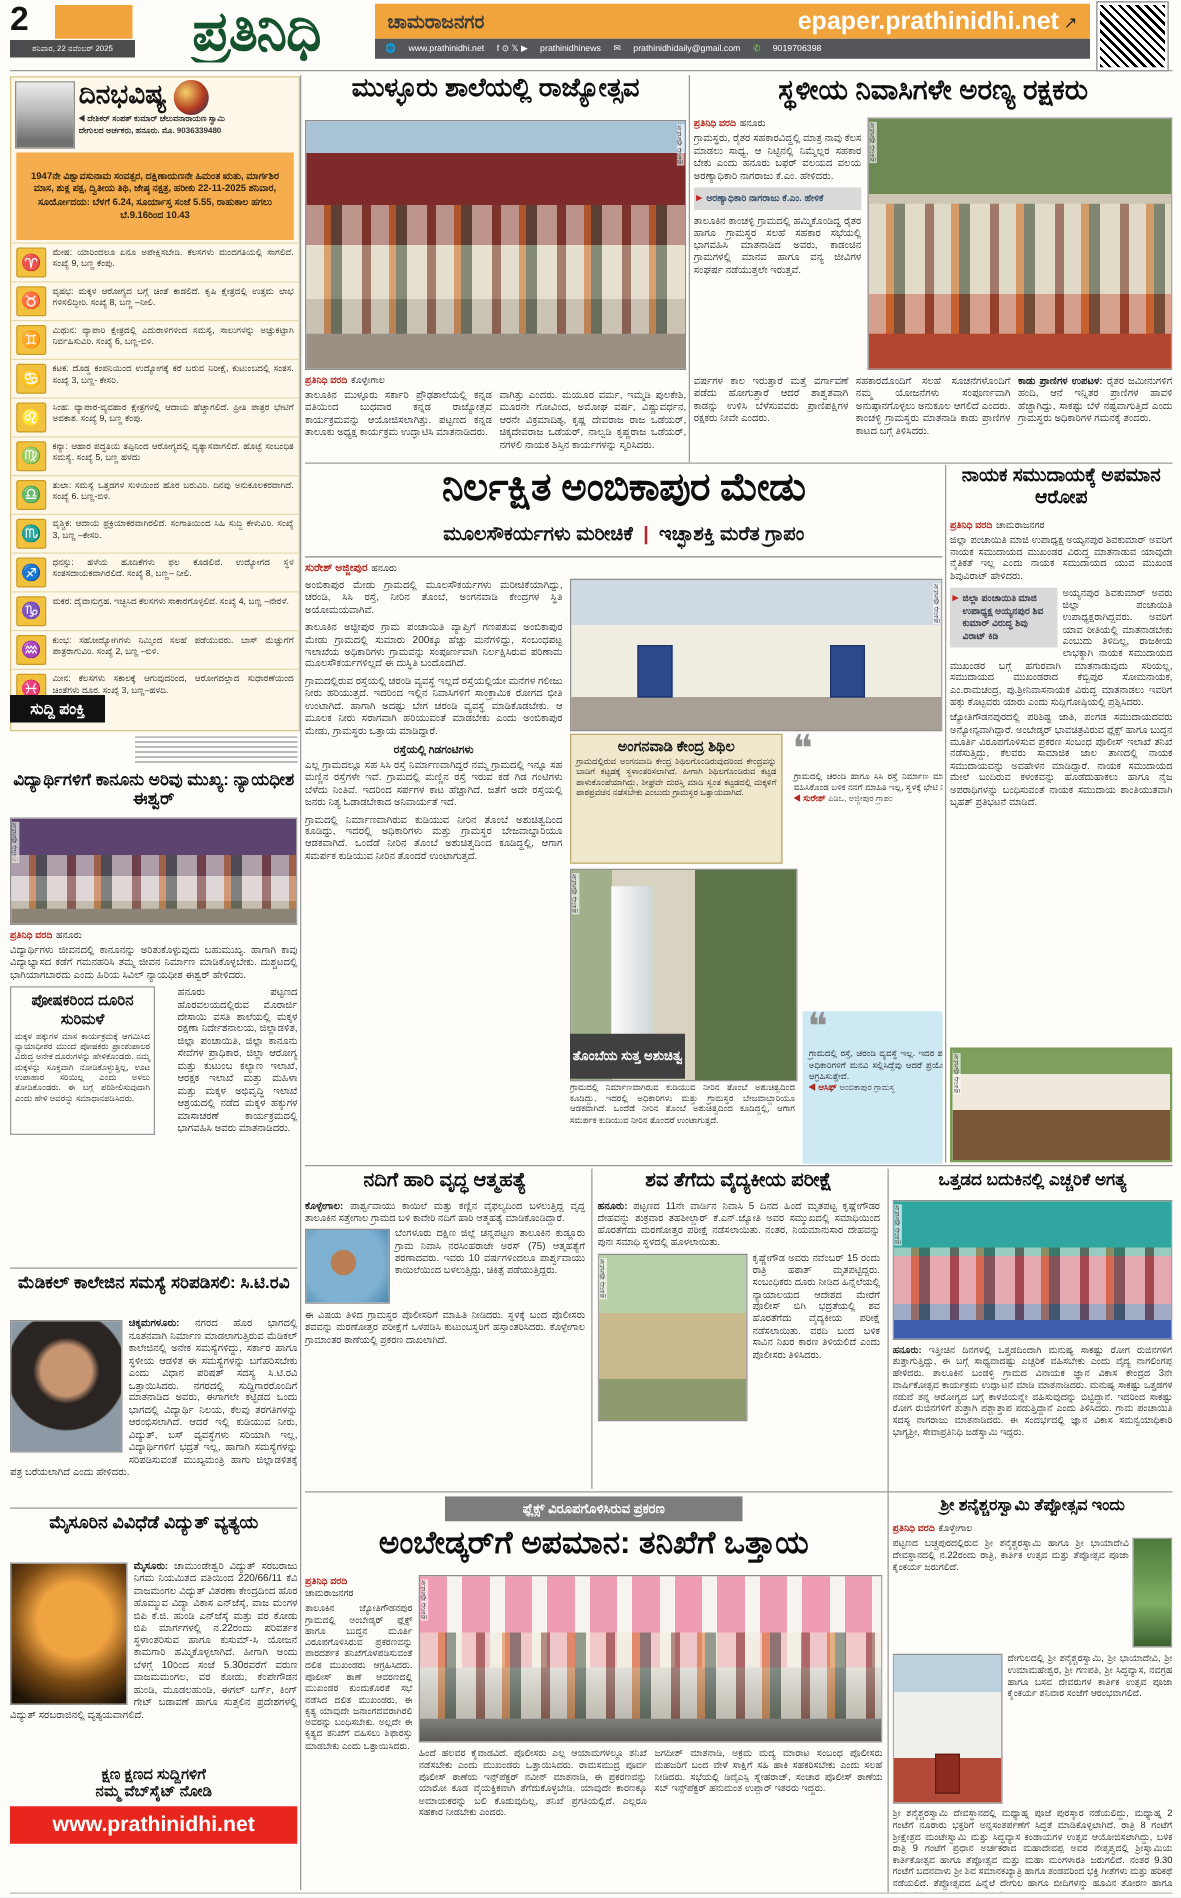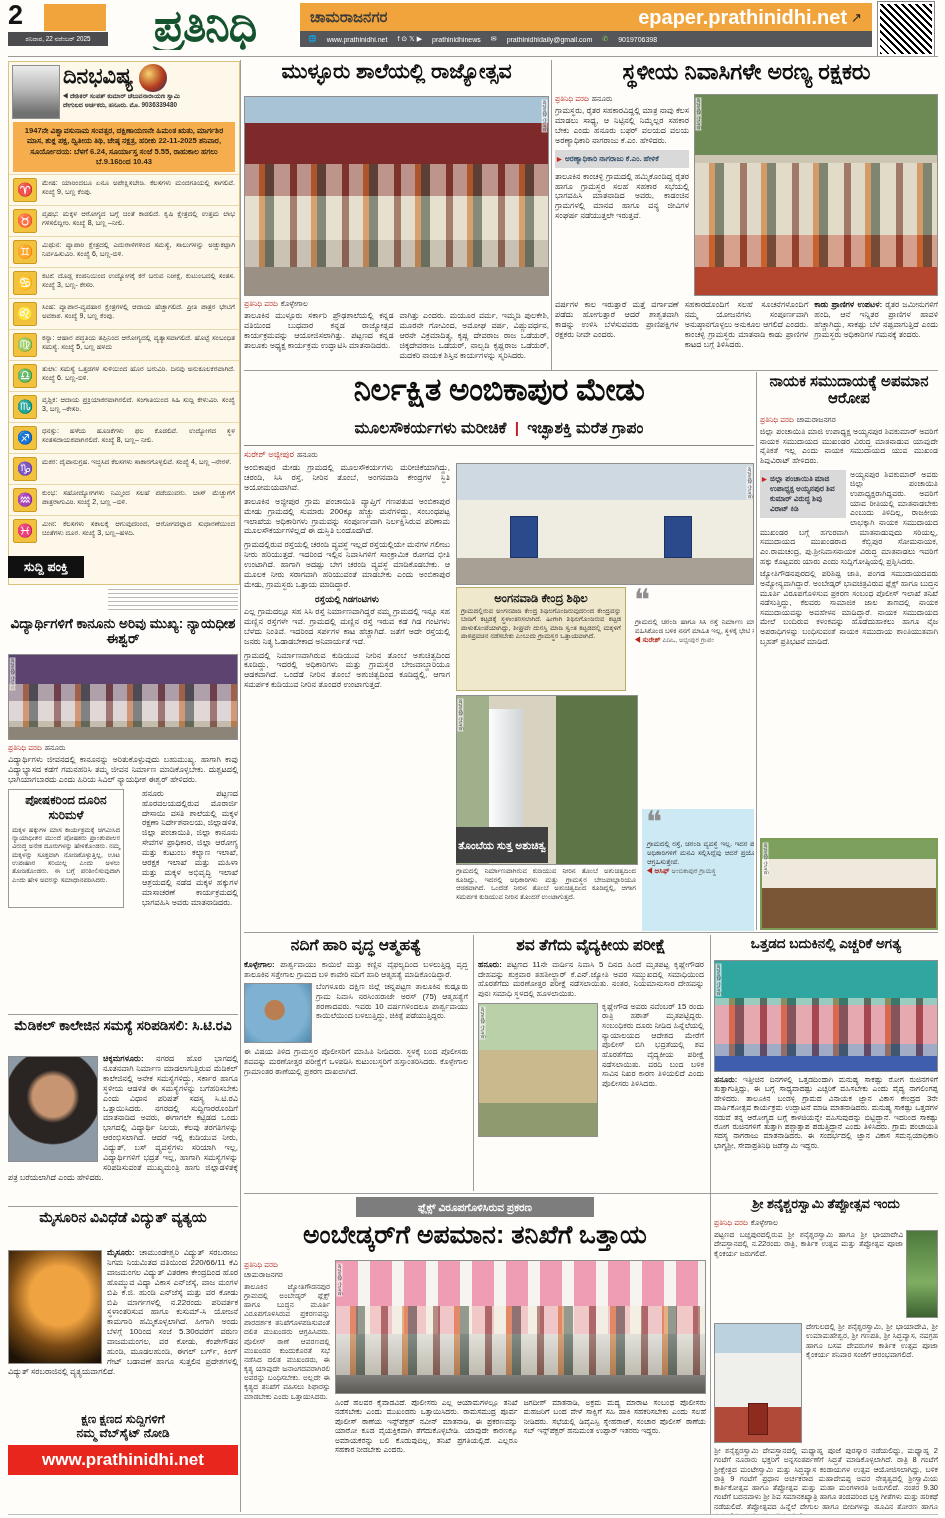--- a/index.html
+++ b/index.html
@@ -6,21 +6,21 @@
   #page{position:relative;width:945px;height:1518px;margin:0 auto;background:#fffdfa;
         font-family:"Liberation Sans",sans-serif;color:#141414}
   .abs{position:absolute;overflow:hidden}
   .b{font-weight:bold}
   .ctr{text-align:center}
   .hl{position:absolute;height:1px;background:#9b9b9b}
   .vl{position:absolute;width:1px;background:#9b9b9b}
   .headline{font-weight:bold;color:#0e0e0e;line-height:1.12;text-align:center}
   .body-txt{font-size:8px;line-height:1.24;color:#1c1c1c;text-align:justify}
   .byline{font-size:7.5px}
-  .byl-label{color:#b3261c;font-weight:normal;margin-right:3px}
+  .byl-label{color:#b3261c;font-weight:bold;margin-right:3px}
   .dateline{font-weight:bold}
   
   .ph{position:relative;overflow:hidden;border:1px solid #8f8f8f}
   .credit{position:absolute;top:2px;left:1px;writing-mode:vertical-rl;transform:rotate(180deg);
           font-size:5.5px;color:#333;background:rgba(255,255,255,.65);line-height:1;padding:1px 0}
   .credit-r{left:auto;right:1px}
   .ph-astro{background:linear-gradient(180deg,#ececec,#b9b9b9 45%,#707070 90%)}
   .ph-school{background:linear-gradient(180deg,#a9c3d6 0 13%,#7e2a2a 13% 50%,#d9d2c1 50% 72%,#9a9184 72%)}
   .ph-school:after,.ph-meet:after,.ph-event:after,.ph-pink:after,.ph-stress:after{content:"";position:absolute;left:0;right:0;top:34%;height:52%;opacity:.55;
      background:repeating-linear-gradient(90deg,#efe9da 0 14px,#d7782c 14px 20px,#41503e 20px 29px,#f2ecd9 29px 45px,#7c3a2b 45px 52px)}
@@ -37,21 +37,21 @@
   .ph-ravi{background:radial-gradient(circle at 50% 38%,#c79572 0 26%,#2a2422 34% 60%,#8d9aa5 62%)}
   .ph-temple{background:linear-gradient(180deg,#bcd2de 0 25%,#efefec 25% 70%,#b24a3a 70%)}
   .ph-green{background:linear-gradient(180deg,#4d7a3d,#7fae62 60%,#3c6130)}
   .ph-hands{background:radial-gradient(circle at 45% 45%,#b97f52 0 20%,#7fb2d2 22% 65%,#4a86ab)}
   
   .hdr-orange{background:#f0a43b}
   .hdr-strip{background:#55565a;color:#fff;display:flex;align-items:center;gap:10px;font-size:7px;padding:0 8px;white-space:nowrap}
   .qr{background:repeating-linear-gradient(45deg,#000 0 2px,#fff 2px 5px);border:2px solid #fff;outline:1px solid #888}
   
   .horo{background:#fdf8ea;border:1px solid #d8c383}
-  .horo-panch{background:#f5ad4d;color:#2d2413;font-size:7.6px;font-weight:bold;text-align:center;line-height:1.38;padding:4px 5px;margin:2px 4px}
+  .horo-panch{background:#f5ad4d;color:#2d2413;font-size:7.6px;font-weight:bold;text-align:center;line-height:1.38;padding:14px 5px;margin:2px 4px}
   .sign-row{display:flex;gap:5px;padding:3px 4px;border-top:1px solid #e6d9ad;align-items:flex-start}
   .sign-ic{flex:0 0 22px;height:22px;background:#f2c23e;border:1px solid #c99b22;border-radius:2px;
            font-size:13px;line-height:22px;text-align:center;color:#1d1405}
   .sign-tx{font-size:7px;line-height:1.3;color:#222;text-align:justify}
   .suddi-box{background:#111;color:#fff;font-weight:bold;font-size:12.5px;display:flex;align-items:center;justify-content:center}
   .stripes{background:repeating-linear-gradient(180deg,#b9b9b9 0 1px,transparent 1px 4px)}
   .inset-box{border:1px solid #9a9a9a;padding:3px}
   .quote{position:relative;padding:6px 5px 4px 5px;font-size:6.9px;line-height:1.32;text-align:justify;color:#222}
   .quote:before{content:"❝";position:absolute;top:-2px;left:4px;font-size:30px;color:#8f8f8f;line-height:1}
   .quote .qt{display:block;margin-top:24px}
@@ -211,21 +211,21 @@
   <div class="abs" style="left:244px;top:60px;width:305px;height:308px">
     <div class="headline" style="font-size:20.5px;height:34px">ಮುಳ್ಳೂರು ಶಾಲೆಯಲ್ಲಿ ರಾಜ್ಯೋತ್ಸವ</div>
     <div class="ph ph-school" style="height:198px;margin-top:2px">
       <span class="credit credit-r">ಪ್ರತಿನಿಧಿ ಫೋಟೋ</span>
     </div>
     <div class="byline" style="margin:3px 0 2px">
       <span class="byl-label">ಪ್ರತಿನಿಧಿ ವರದಿ</span><span>ಕೊಳ್ಳೇಗಾಲ</span>
     </div>
     <div style="display:flex;gap:6px">
       <div class="body-txt" style="flex:1">ತಾಲೂಕಿನ ಮುಳ್ಳೂರು ಸರ್ಕಾರಿ ಪ್ರೌಢಶಾಲೆಯಲ್ಲಿ ಕನ್ನಡ ವತಿಯಿಂದ ಬುಧವಾರ ಕನ್ನಡ ರಾಜ್ಯೋತ್ಸವ ಕಾರ್ಯಕ್ರಮವನ್ನು ಆಯೋಜಿಸಲಾಗಿತ್ತು. ಪಟ್ಟಣದ ಕನ್ನಡ ತಾಲೂಕು ಅಧ್ಯಕ್ಷ ಕಾರ್ಯಕ್ರಮ ಉದ್ಘಾಟಿಸಿ ಮಾತನಾಡಿದರು.</div>
-      <div class="body-txt" style="flex:1">ವಾಗಿತ್ತು ಎಂದರು. ಮಯೂರ ವರ್ಮ, ಇಮ್ಮಡಿ ಪುಲಕೇಶಿ, ಮೂರನೇ ಗೋವಿಂದ, ಅಮೋಘ ವರ್ಷ, ವಿಷ್ಣುವರ್ಧನ, ಆರನೇ ವಿಕ್ರಮಾದಿತ್ಯ, ಕೃಷ್ಣ ದೇವರಾಜ ರಾಜ ಒಡೆಯರ್, ಚಿಕ್ಕದೇವರಾಜ ಒಡೆಯರ್, ನಾಲ್ವಡಿ ಕೃಷ್ಣರಾಜ ಒಡೆಯರ್, ಮದಕರಿ ನಾಯಕ ಶಿಸ್ತಿನ ಕಾರ್ಯಗಳನ್ನು ಸ್ಮರಿಸಿದರು.</div>
+      <div class="body-txt" style="flex:1">ವಾಗಿತ್ತು ಎಂದರು. ಮಯೂರ ವರ್ಮ, ಇಮ್ಮಡಿ ಪುಲಕೇಶಿ, ಮೂರನೇ ಗೋವಿಂದ, ಅಮೋಘ ವರ್ಷ, ವಿಷ್ಣುವರ್ಧನ, ಆರನೇ ವಿಕ್ರಮಾದಿತ್ಯ, ಕೃಷ್ಣ ದೇವರಾಜ ರಾಜ ಒಡೆಯರ್, ಚಿಕ್ಕದೇವರಾಜ ಒಡೆಯರ್, ನಾಲ್ವಡಿ ಕೃಷ್ಣರಾಜ ಒಡೆಯರ್, ನಗಳಲಿ ನಾಯಕ ಶಿಸ್ತಿನ ಕಾರ್ಯಗಳನ್ನು ಸ್ಮರಿಸಿದರು.</div>
     </div>
   </div>
 
   <div class="vl" style="left:551px;top:60px;height:310px"></div>
 
   <div class="abs" style="left:555px;top:60px;width:383px;height:308px">
     <div class="headline" style="font-size:22px;height:32px">ಸ್ಥಳೀಯ ನಿವಾಸಿಗಳೇ ಅರಣ್ಯ ರಕ್ಷಕರು</div>
     <div style="display:flex;gap:5px;margin-top:2px">
       <div style="flex:0 0 134px">
         <div class="byline"><span class="byl-label">ಪ್ರತಿನಿಧಿ ವರದಿ</span><span>ಹನೂರು</span></div>

